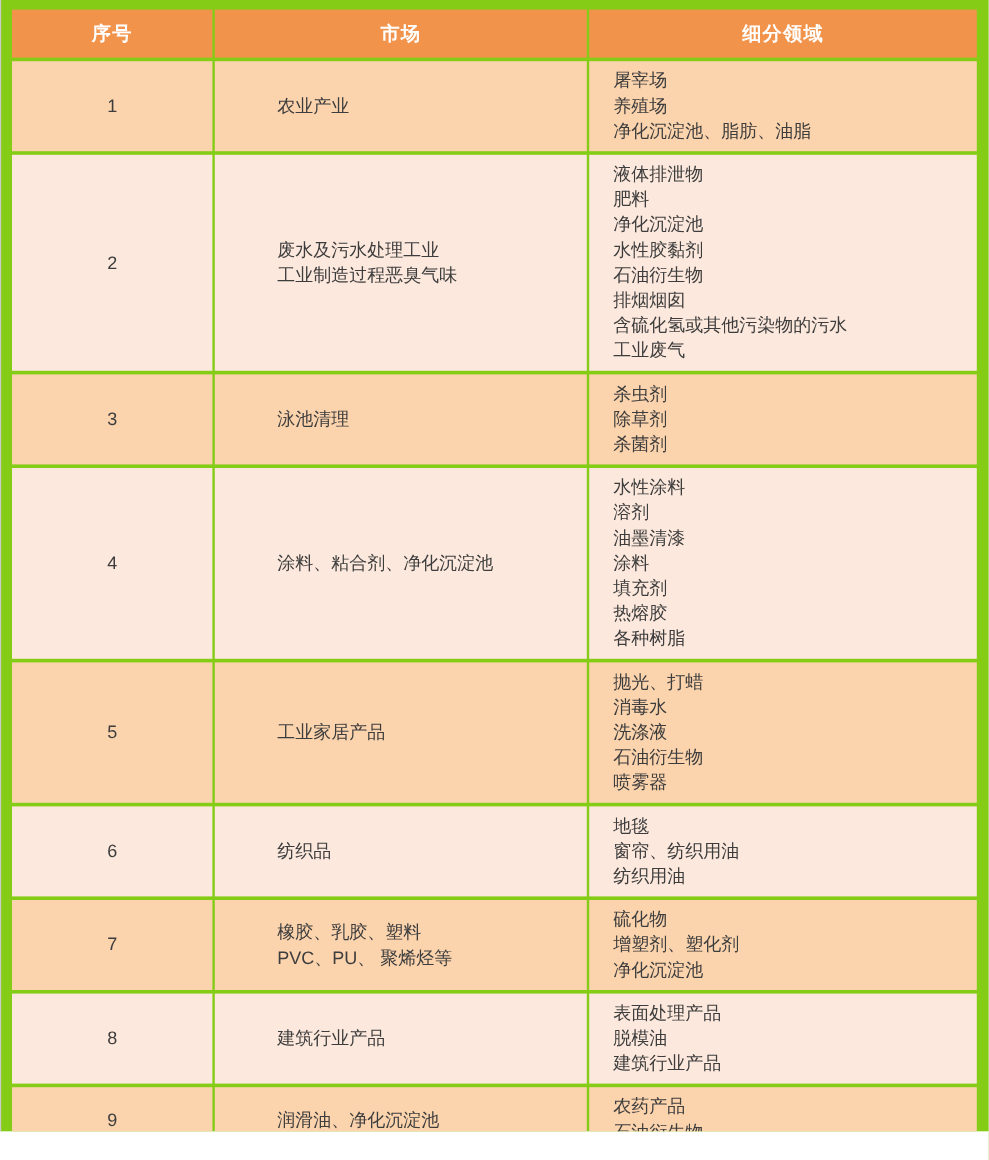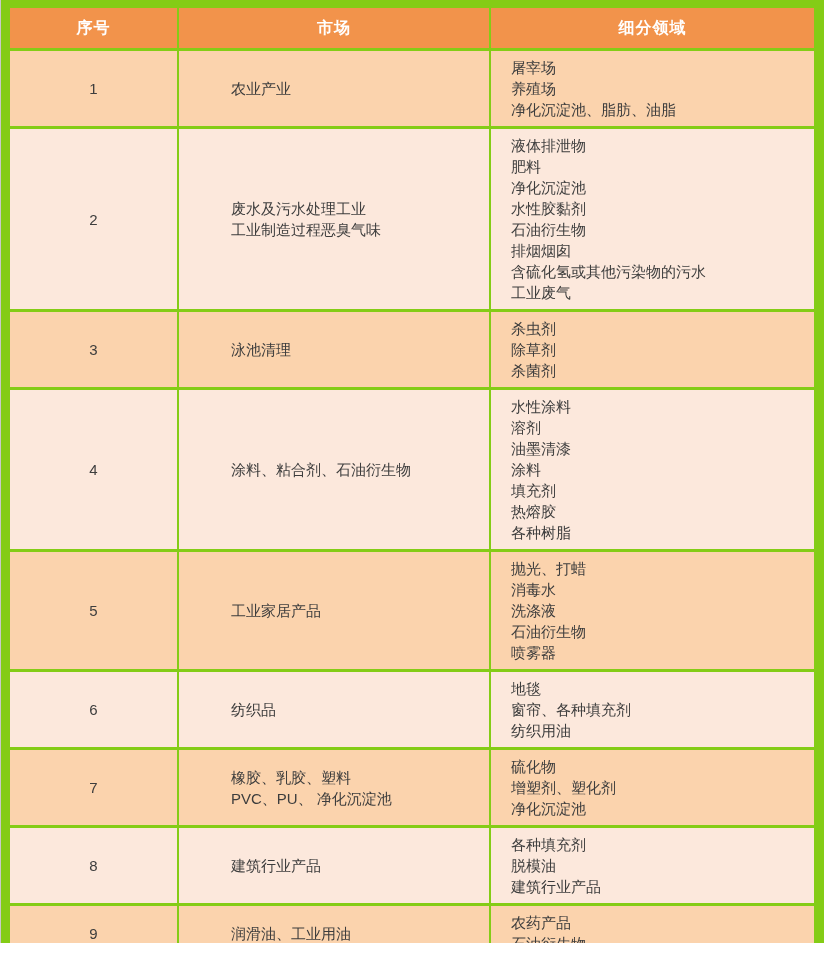--- a/index.html
+++ b/index.html
@@ -135,21 +135,21 @@
     <td class="seg-cell">
               <div class="line">杀虫剂</div>
               <div class="line">除草剂</div>
               <div class="line">杀菌剂</div>
             </td>
   </tr>
 
   <tr class="band-light">
     <td class="no-cell">4</td>
     <td class="market-cell">
-              <div class="line">涂料、粘合剂、石油衍生物</div>
+              <div class="line">涂料、粘合剂、净化沉淀池</div>
             </td>
     <td class="seg-cell">
               <div class="line">水性涂料</div>
               <div class="line">溶剂</div>
               <div class="line">油墨清漆</div>
               <div class="line">涂料</div>
               <div class="line">填充剂</div>
               <div class="line">热熔胶</div>
               <div class="line">各种树脂</div>
             </td>
@@ -169,54 +169,54 @@
             </td>
   </tr>
 
   <tr class="band-light">
     <td class="no-cell">6</td>
     <td class="market-cell">
               <div class="line">纺织品</div>
             </td>
     <td class="seg-cell">
               <div class="line">地毯</div>
-              <div class="line">窗帘、各种填充剂</div>
+              <div class="line">窗帘、纺织用油</div>
               <div class="line">纺织用油</div>
             </td>
   </tr>
 
   <tr class="band-dark">
     <td class="no-cell">7</td>
     <td class="market-cell">
               <div class="line">橡胶、乳胶、塑料</div>
-              <div class="line">PVC、PU、 净化沉淀池</div>
+              <div class="line">PVC、PU、 聚烯烃等</div>
             </td>
     <td class="seg-cell">
               <div class="line">硫化物</div>
               <div class="line">增塑剂、塑化剂</div>
               <div class="line">净化沉淀池</div>
             </td>
   </tr>
 
   <tr class="band-light">
     <td class="no-cell">8</td>
     <td class="market-cell">
               <div class="line">建筑行业产品</div>
             </td>
     <td class="seg-cell">
-              <div class="line">各种填充剂</div>
+              <div class="line">表面处理产品</div>
               <div class="line">脱模油</div>
               <div class="line">建筑行业产品</div>
             </td>
   </tr>
 
   <tr class="band-dark">
     <td class="no-cell">9</td>
     <td class="market-cell">
-              <div class="line">润滑油、工业用油</div>
+              <div class="line">润滑油、净化沉淀池</div>
             </td>
     <td class="seg-cell">
               <div class="line">农药产品</div>
               <div class="line">石油衍生物</div>
             </td>
   </tr>
 </tbody>
     </table>
   </div>
 

